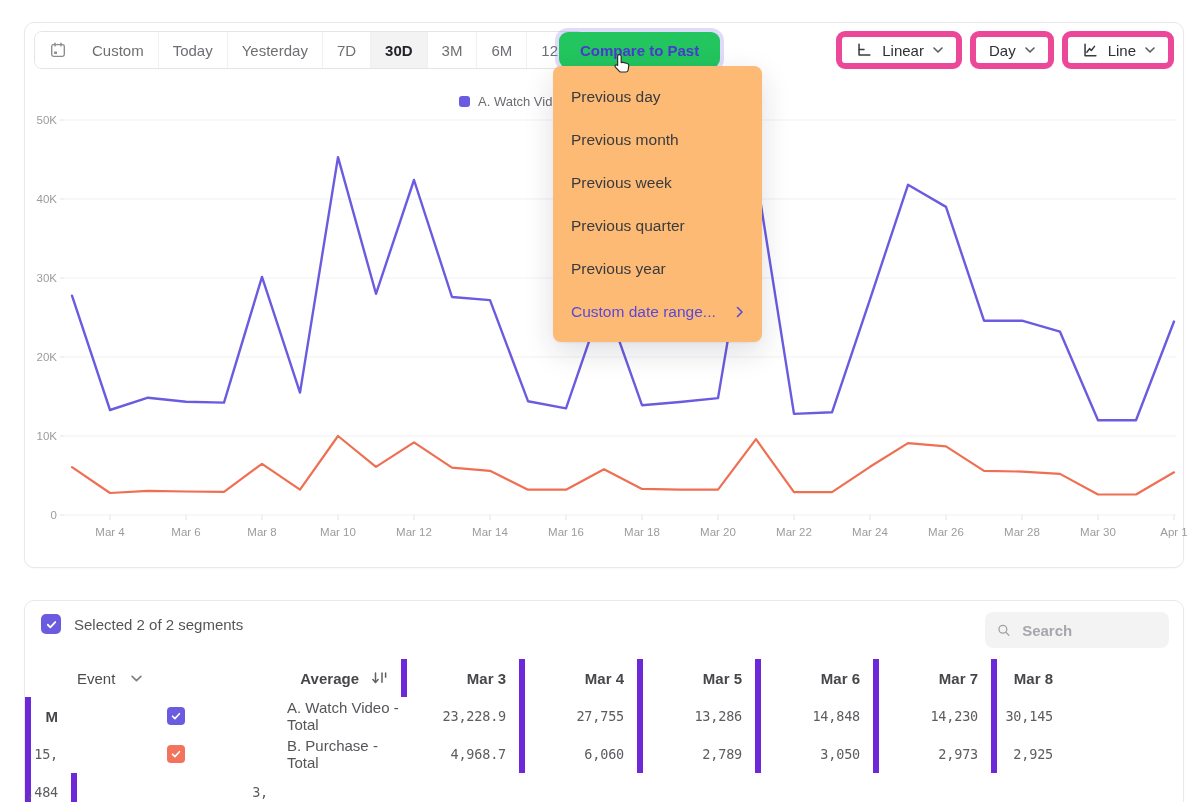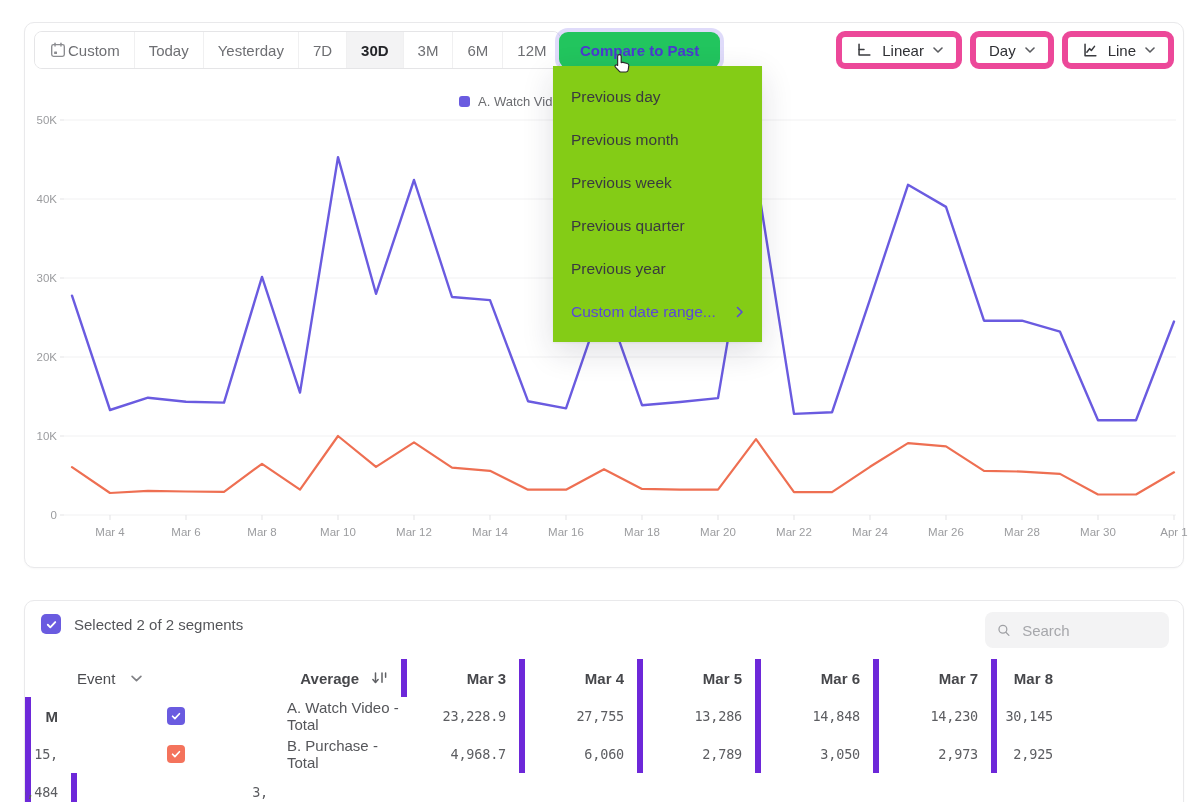--- a/index.html
+++ b/index.html
@@ -8,21 +8,21 @@
 
   
   .card{position:absolute;left:24px;width:1160px;background:#fff;border:1px solid #e9e9eb;
         border-radius:10px;box-shadow:0 1px 2px rgba(20,20,30,.03);box-sizing:border-box;z-index:1;}
   .chart-card{top:22px;height:546px;}
   .table-card{top:600px;height:224px;overflow:hidden;}
 
   
   .seg{position:absolute;left:9px;top:8px;height:38px;display:flex;align-items:stretch;
        border:1px solid #e5e5e7;border-radius:8px;overflow:hidden;background:#fff;box-sizing:border-box;}
-  .seg button{display:flex;align-items:center;gap:1px;padding:0 14px;background:#fff;border:none;
+  .seg button{display:flex;align-items:center;gap:25px;padding:0 14px;background:#fff;border:none;
        border-left:1px solid #f0f0f1;font-family:"Liberation Sans",sans-serif;font-size:15px;
        color:#6e6f73;cursor:pointer;white-space:nowrap;}
   .seg button:first-child{border-left:none;}
   .seg button.active{background:#f3f3f4;color:#232428;font-weight:700;}
 
   .compare-btn{position:absolute;left:534px;top:9px;height:36px;padding:0 21px;border:none;cursor:pointer;
        border-radius:9px;background:#22c55e;color:#4a3ad0;font-family:"Liberation Sans",sans-serif;
        font-size:15px;font-weight:600;box-shadow:0 0 0 4px rgba(122,106,235,.24);}
 
   .toolbar-right{position:absolute;right:9px;top:8px;display:flex;gap:8px;}
@@ -33,41 +33,41 @@
   
   .legend{position:absolute;left:434px;top:71px;display:flex;align-items:center;gap:8px;cursor:pointer;}
   .swatch{width:11px;height:11px;border-radius:3px;display:inline-block;}
   .legend-label{font-size:13px;color:#6b6c70;white-space:nowrap;}
 
   
   #chart-svg{position:absolute;left:0;top:0;z-index:2;pointer-events:none;}
   #chart-svg text{font-family:"Liberation Sans",sans-serif;}
 
   
-  .menu{position:absolute;left:553px;top:66px;width:209px;background:#84cc16;border-radius:0;
+  .menu{position:absolute;left:553px;top:66px;width:209px;background:#fdba74;border-radius:8px;
         padding:9px 0;z-index:6;box-sizing:border-box;
         box-shadow:0 1px 2px rgba(0,0,0,.05),0 10px 30px rgba(30,30,55,.14);}
   .menu-item{height:43px;display:flex;align-items:center;padding:0 18px;font-size:15.5px;
         color:#3a3b3f;cursor:pointer;}
   .menu-item.accent{color:#5a48d8;}
   .menu-item .mi-chev{margin-left:auto;}
 
   .cursor{position:absolute;left:611px;top:53px;width:21px;height:23px;z-index:7;}
 
   
   .sel-row{position:absolute;left:16px;top:13px;display:flex;align-items:center;gap:13px;}
   .cb{display:inline-flex;align-items:center;justify-content:center;border-radius:5px;cursor:pointer;}
   .cb-lg{width:20px;height:20px;}
   .cb-sm{width:18px;height:18px;border-radius:4px;}
   .sel-label{font-size:15px;color:#55565a;}
 
   .search{position:absolute;right:14px;top:11px;width:184px;height:36px;background:#f3f3f4;
         border-radius:8px;display:flex;align-items:center;gap:9px;padding:0 12px;box-sizing:border-box;}
   .search input{border:none;background:transparent;outline:none;width:100%;
-        font-family:"Liberation Sans",sans-serif;font-size:15px;color:#0f766e;}
+        font-family:"Liberation Sans",sans-serif;font-size:15px;color:#0f766e;font-weight:bold;}
   .search input::placeholder{color:#a6a7ab;}
 
   .grid{position:absolute;left:0;top:58px;display:grid;
         grid-template-columns:46px 210px 120px 118px 118px 118px 118px 118px 75px;}
   .cell{height:38px;display:flex;align-items:center;box-sizing:border-box;}
   .cell.right{justify-content:flex-end;padding-right:13px;}
   .cell.sep{border-left:6px solid #6d28d9;}
   .cell.header{font-size:15px;font-weight:600;color:#46474b;gap:13px;}
   .cell.ev{padding-left:6px;font-weight:400;color:#4b4c50;cursor:pointer;gap:16px;}
   .cell.cbcol{justify-content:center;}

